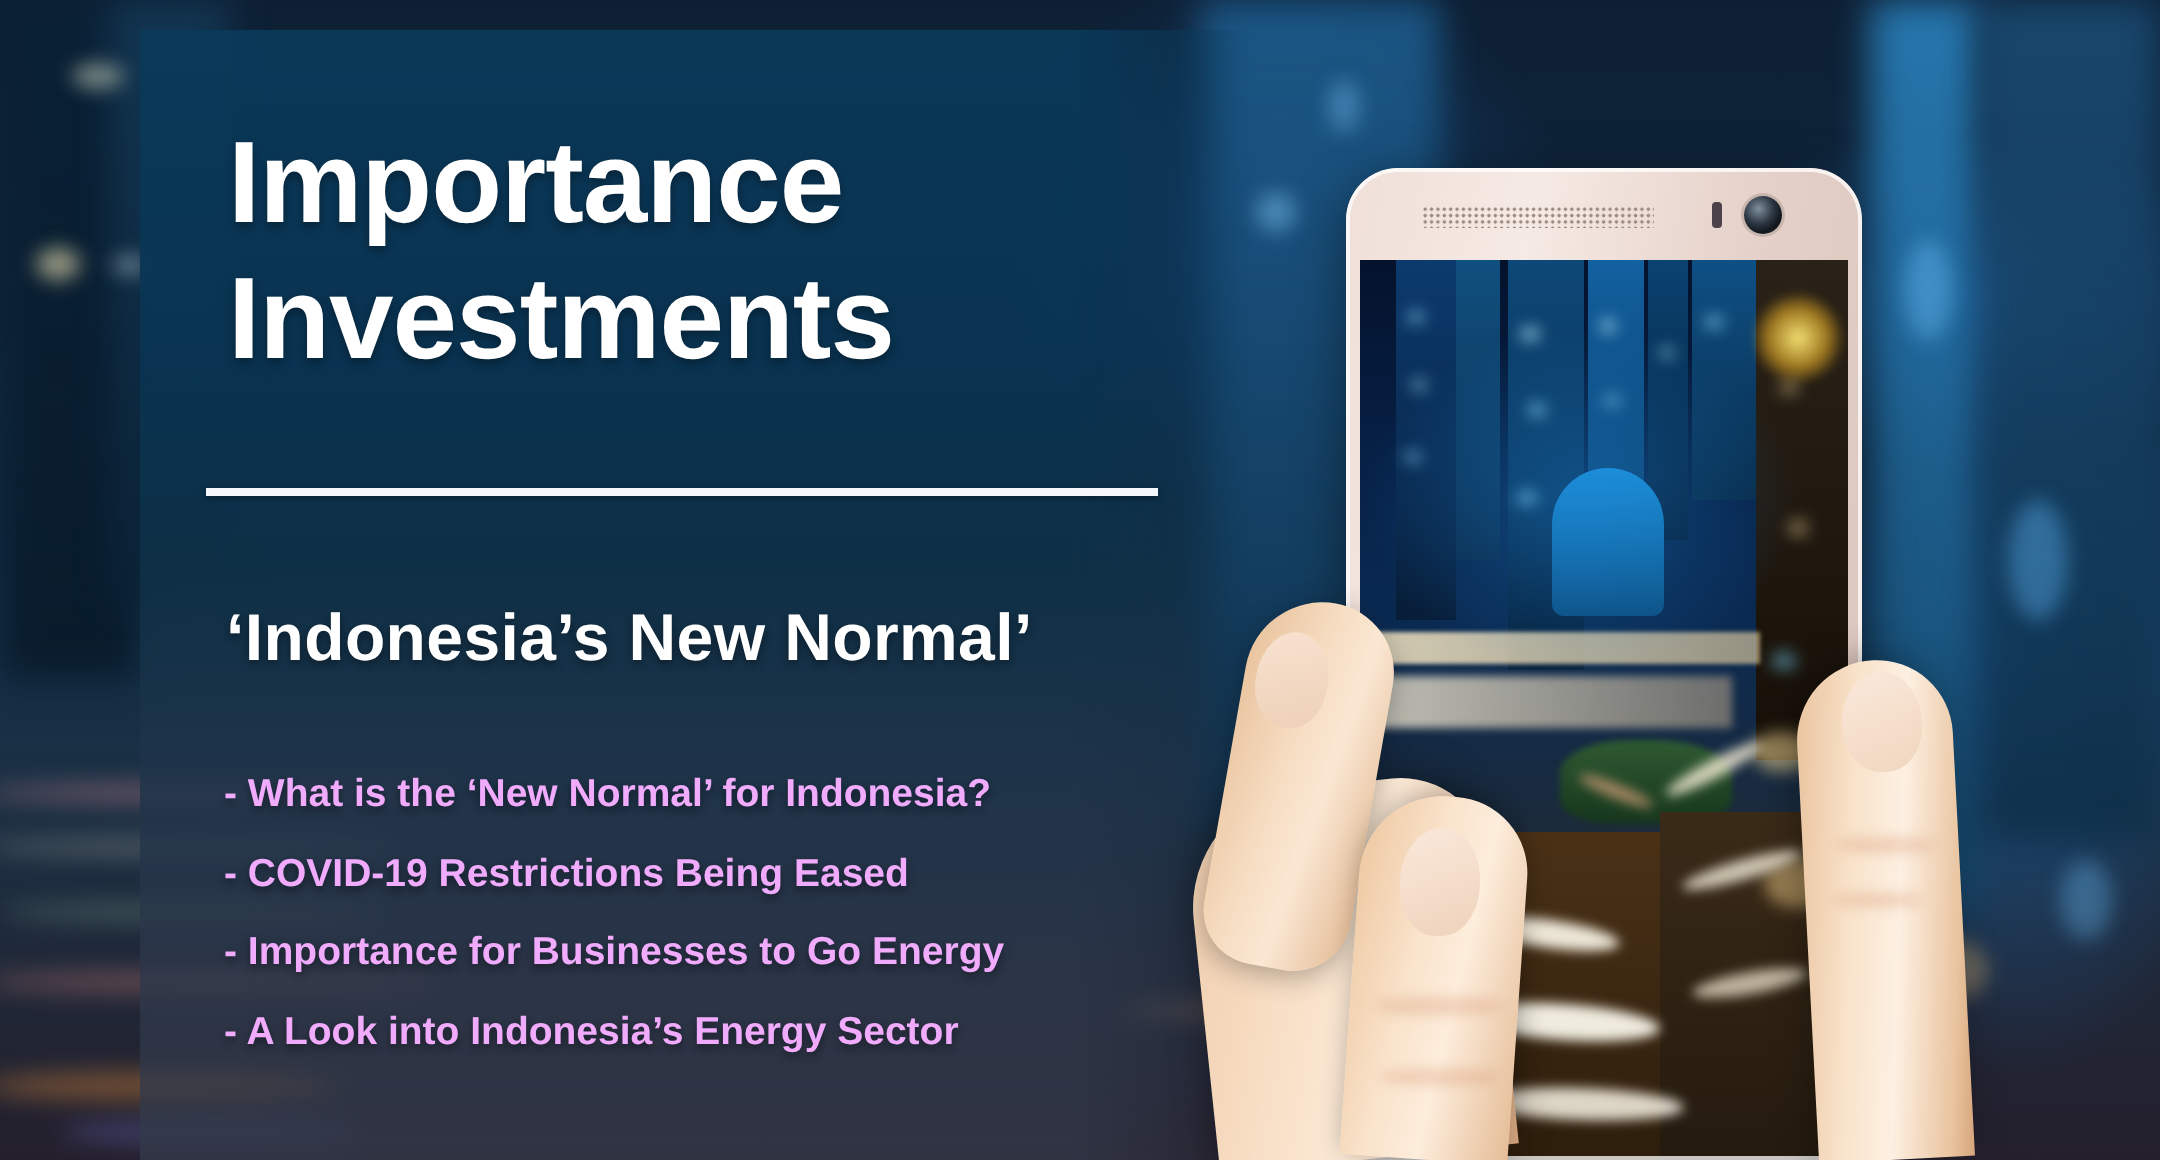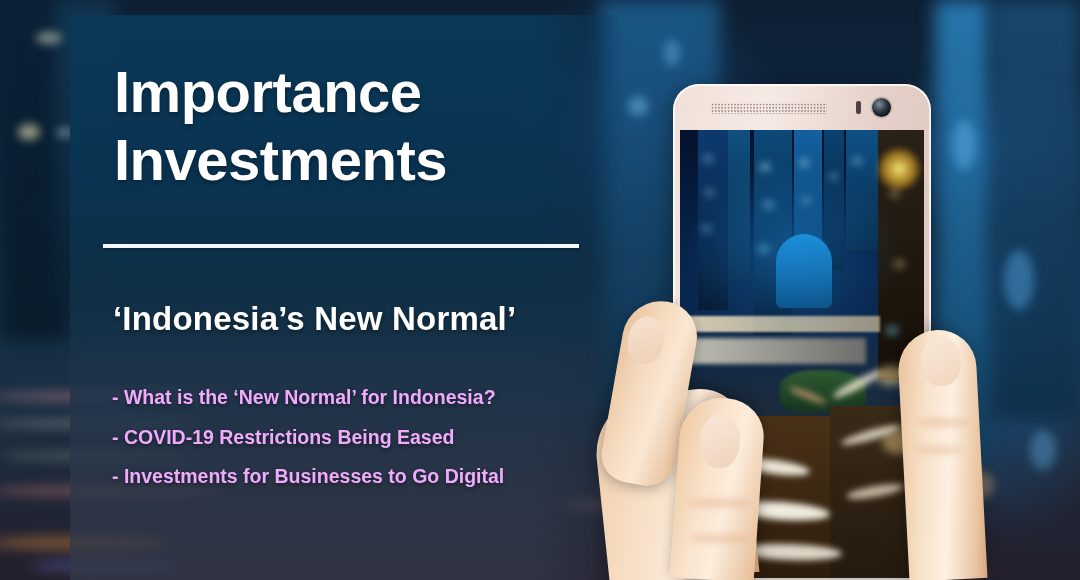--- a/index.html
+++ b/index.html
@@ -334,21 +334,22 @@
     <span class="title-line">Investments</span>
   </div>
 
   <div class="divider"></div>
 
   <div class="subtitle">‘Indonesia’s New Normal’</div>
 
   <ul class="bullets">
     <li class="bullet">- What is the ‘New Normal’ for Indonesia?</li>
     <li class="bullet">- COVID-19 Restrictions Being Eased</li>
-    <li class="bullet">- Investments for Businesses to Go Digital</li>
+    <li class="bullet">- Importance for Businesses to Go Energy</li>
+    <li class="bullet">- A Look into Indonesia’s Energy Sector</li>
   </ul>
 
   <div class="phone">
     <div class="phone-bezel-top">
       <div class="speaker"></div>
       <div class="sensor"></div>
       <div class="camera"></div>
     </div>
 
     <div class="screen">

